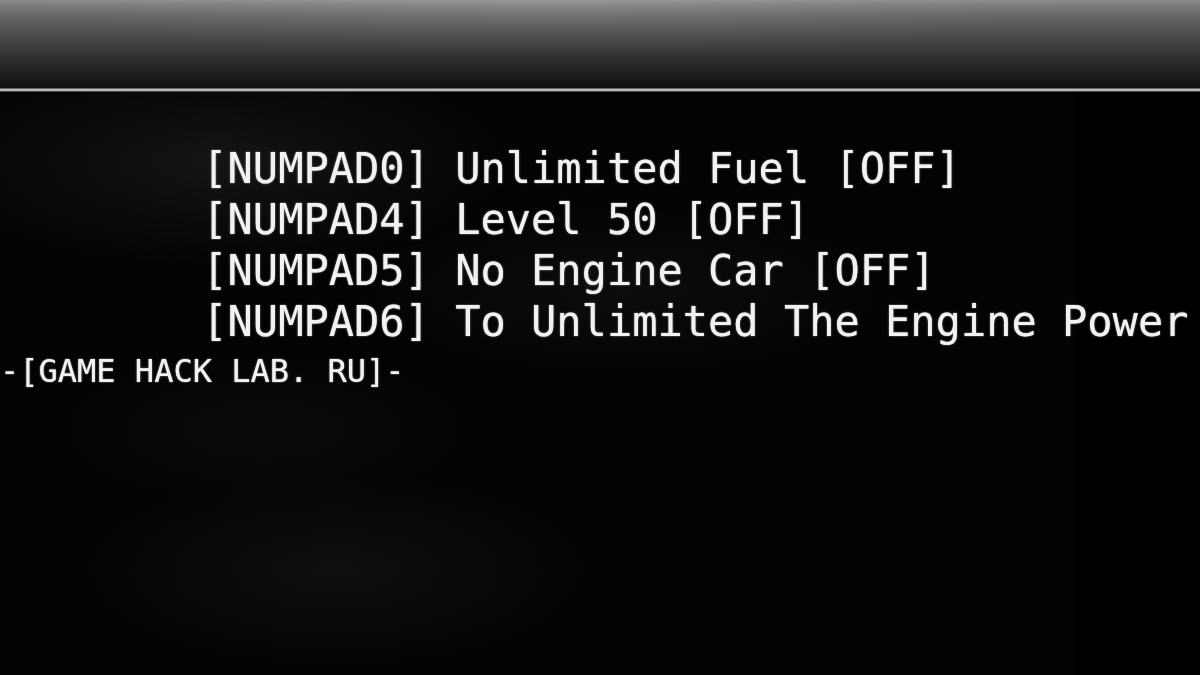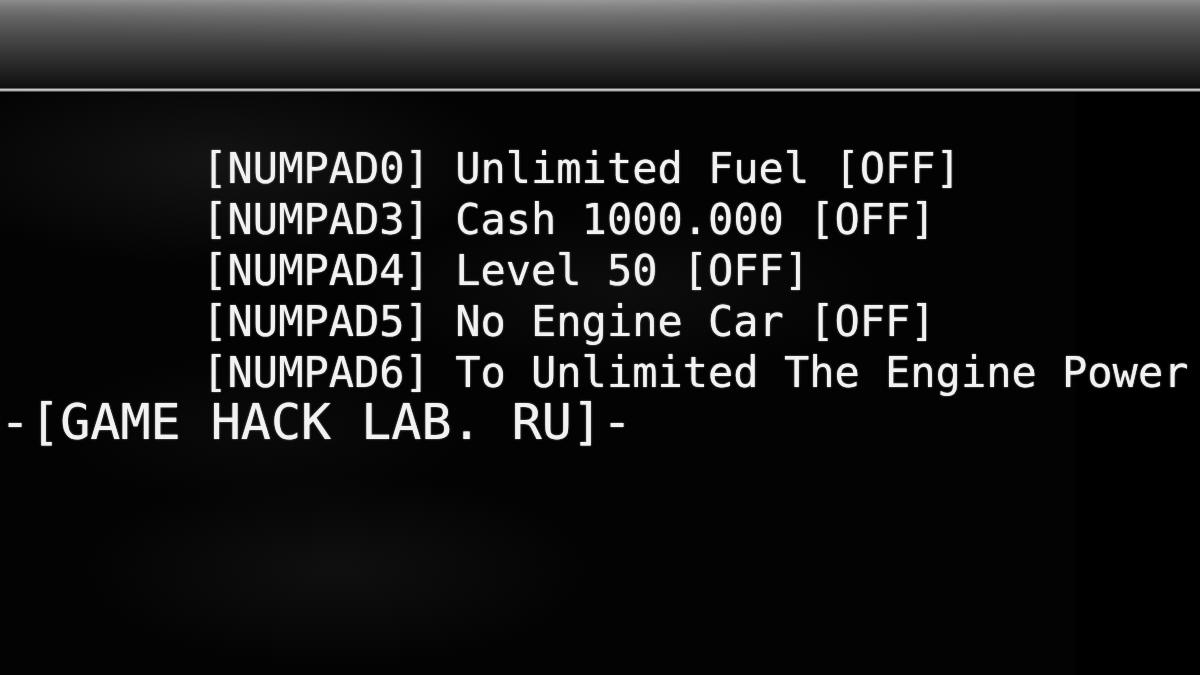--- a/index.html
+++ b/index.html
@@ -127,21 +127,21 @@
   #spacer-line {
     height: 50px;
   }
 
   #credit-line {
     position: relative;
     height: 51px;
     line-height: 51px;
     white-space: pre;
     color: #f2f2f2;
-    font-size: 50px;
+    font-size: 32px;
     text-shadow:
       0 0 1.2px rgba(255,255,255,0.75),
       0 0 3px rgba(200,200,200,0.25);
     padding-left: 0px;
   }
 </style>
 </head>
 <body>
 
 <div id="screen">
@@ -154,23 +154,20 @@
   <div id="console">
     <div id="console-noise"></div>
 
     <div id="cheat-list">
 
       <div class="cheat-line">
         <span class="key">[NUMPAD0]</span><span class="sep"> </span><span class="label">Unlimited Fuel</span><span class="state"> [OFF]</span>
       </div>
 
 
-      <div class="cheat-line">
-        <span class="key">[NUMPAD3]</span><span class="sep"> </span><span class="label">Cash 1000.000</span><span class="state"> [OFF]</span>
-      </div>
 
       <div class="cheat-line">
         <span class="key">[NUMPAD4]</span><span class="sep"> </span><span class="label">Level 50</span><span class="state"> [OFF]</span>
       </div>
 
       <div class="cheat-line">
         <span class="key">[NUMPAD5]</span><span class="sep"> </span><span class="label">No Engine Car</span><span class="state"> [OFF]</span>
       </div>
 
       <div class="cheat-line">

